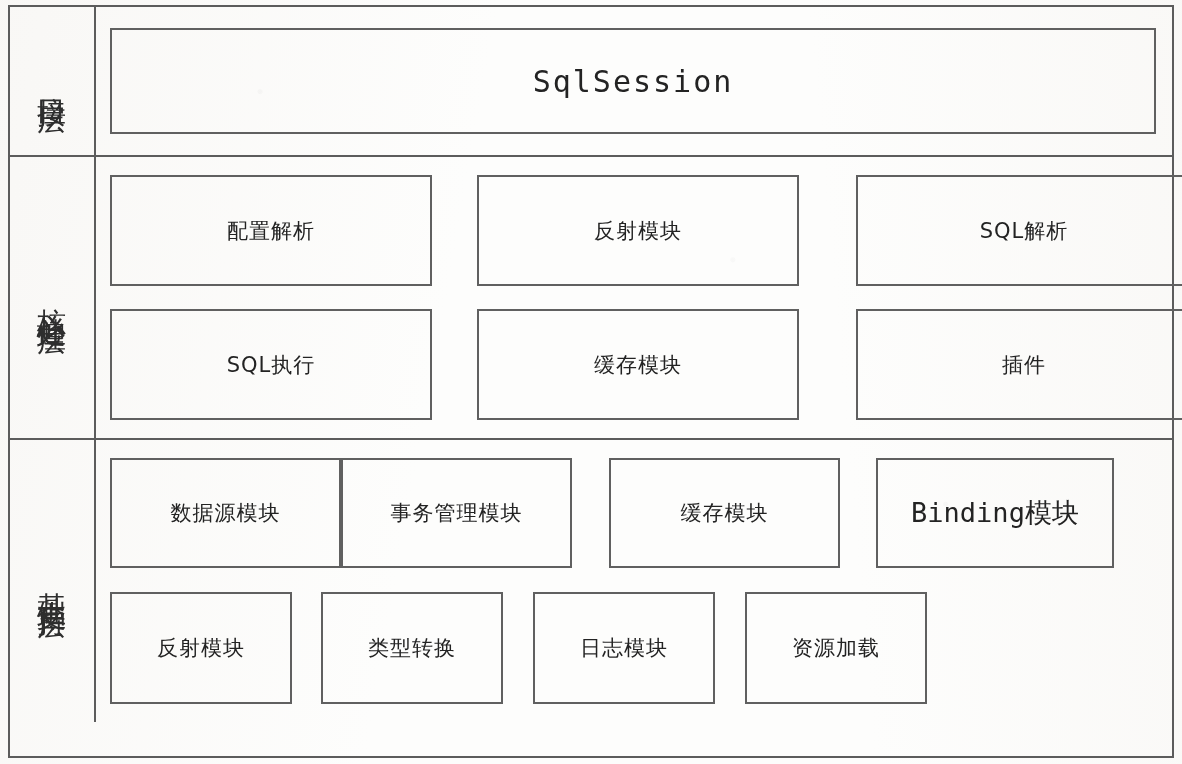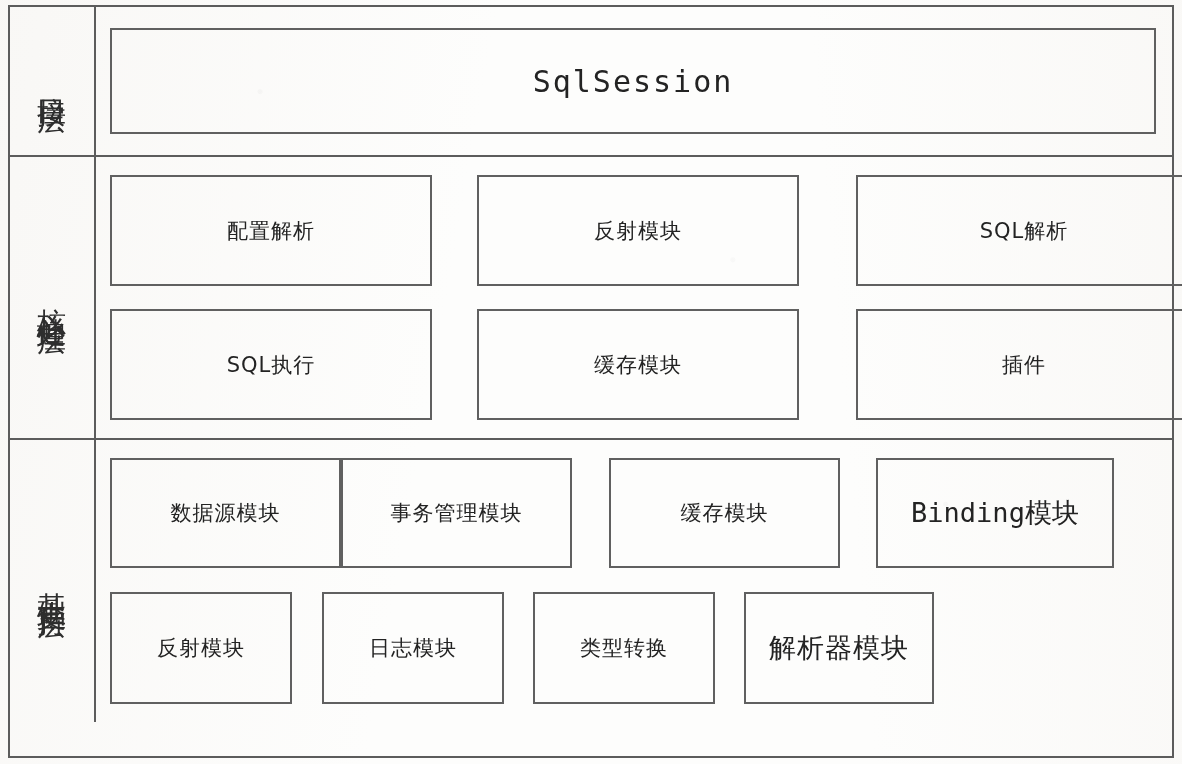--- a/index.html
+++ b/index.html
@@ -235,28 +235,28 @@
           </div>
           <div class="node-box" id="sup-r1c4">
             <span class="node-label">Binding模块</span>
           </div>
         </div>
 
         <div class="box-row row-bottom">
           <div class="node-box" id="sup-r2c1">
             <span class="node-label">反射模块</span>
           </div>
+          <div class="node-box" id="sup-r2c2">
+            <span class="node-label">类型转换</span>
+          </div>
           <div class="node-box" id="sup-r2c3">
             <span class="node-label">日志模块</span>
           </div>
-          <div class="node-box" id="sup-r2c2">
-            <span class="node-label">类型转换</span>
-          </div>
-          <div class="node-box" id="sup-r2c5">
-            <span class="node-label">解析器模块</span>
+          <div class="node-box" id="sup-r2c4">
+            <span class="node-label">资源加载</span>
           </div>
         </div>
 
       </div>
     </div>
 
   </div>
 </div>
 
 </body></html>

